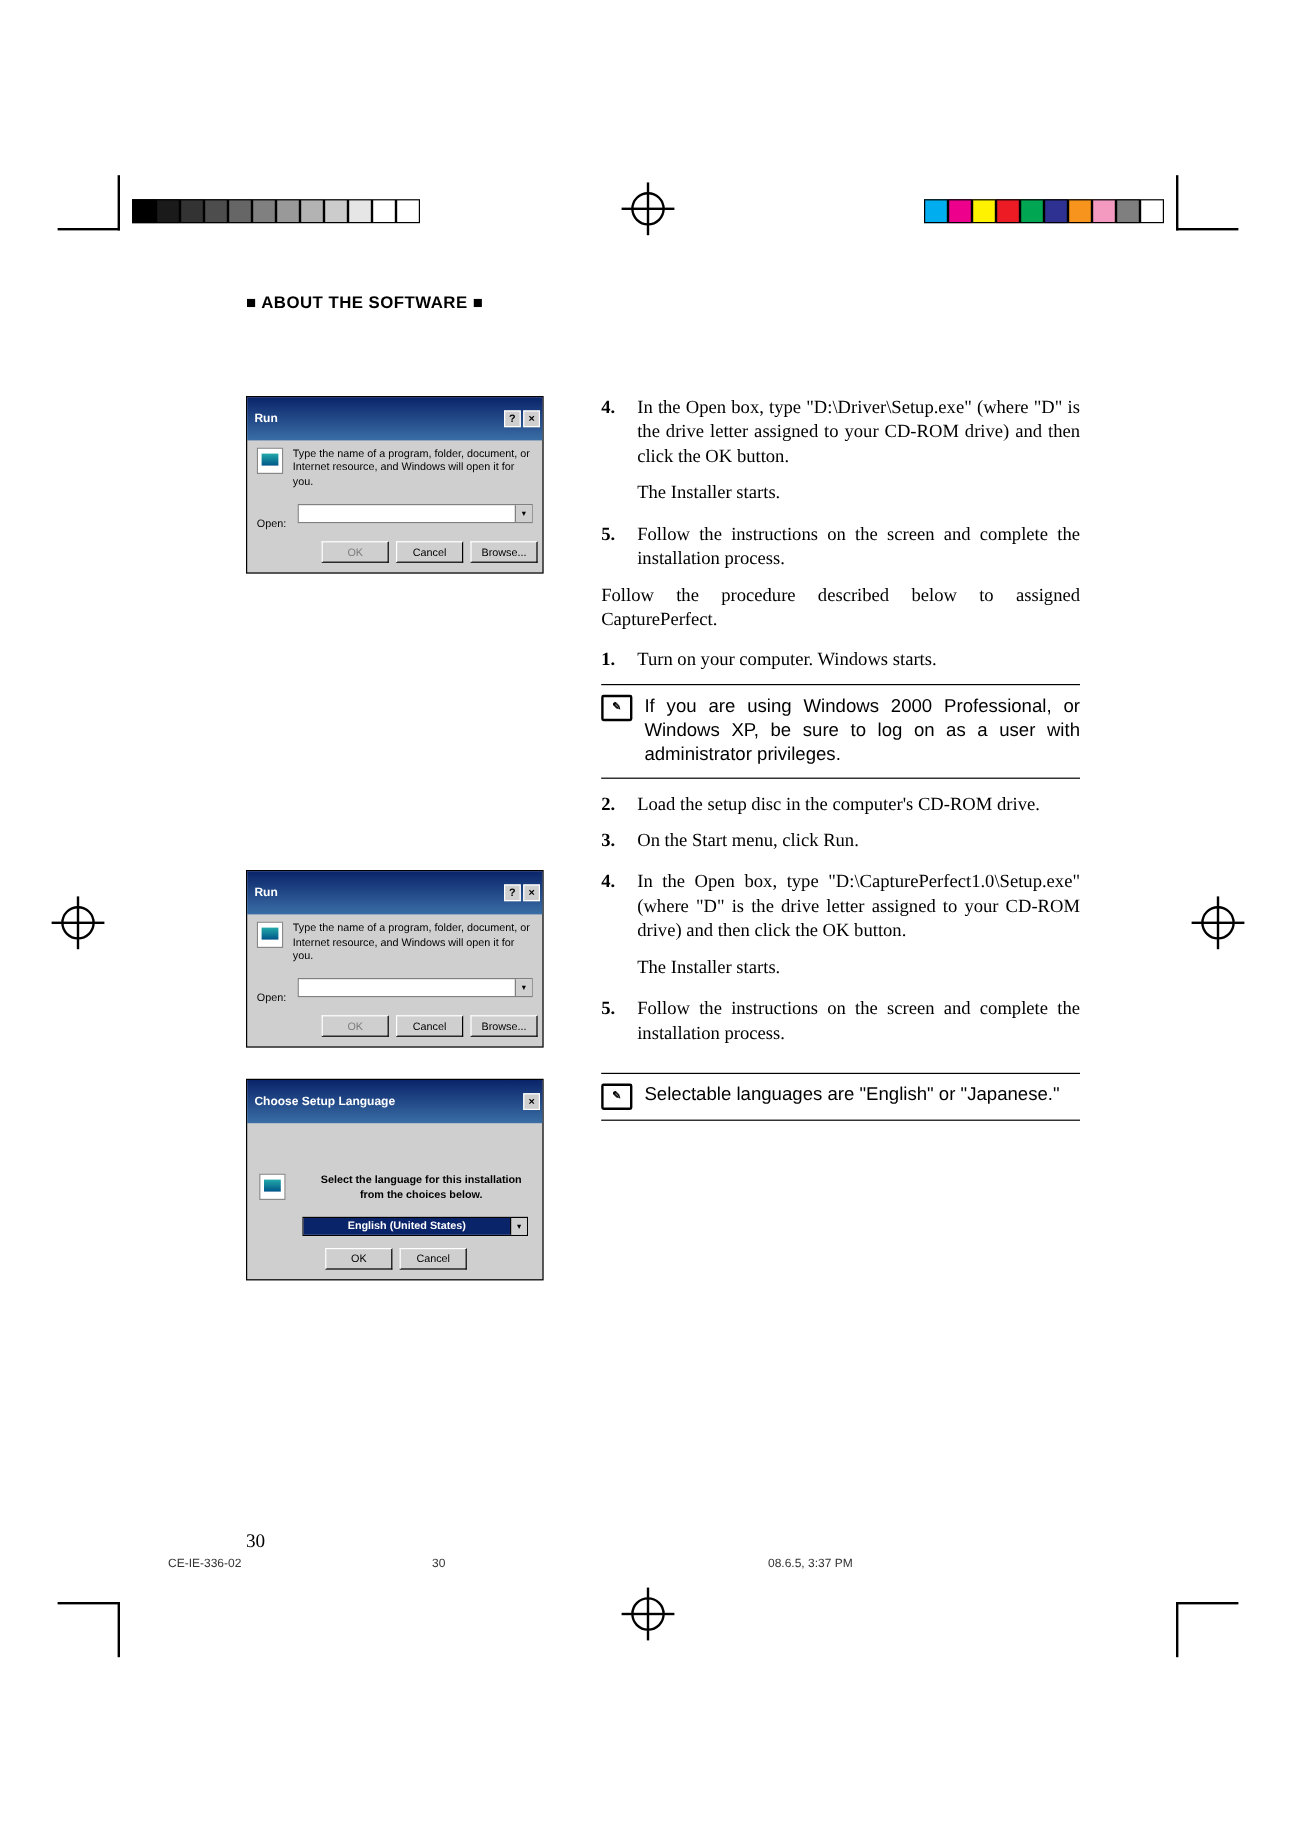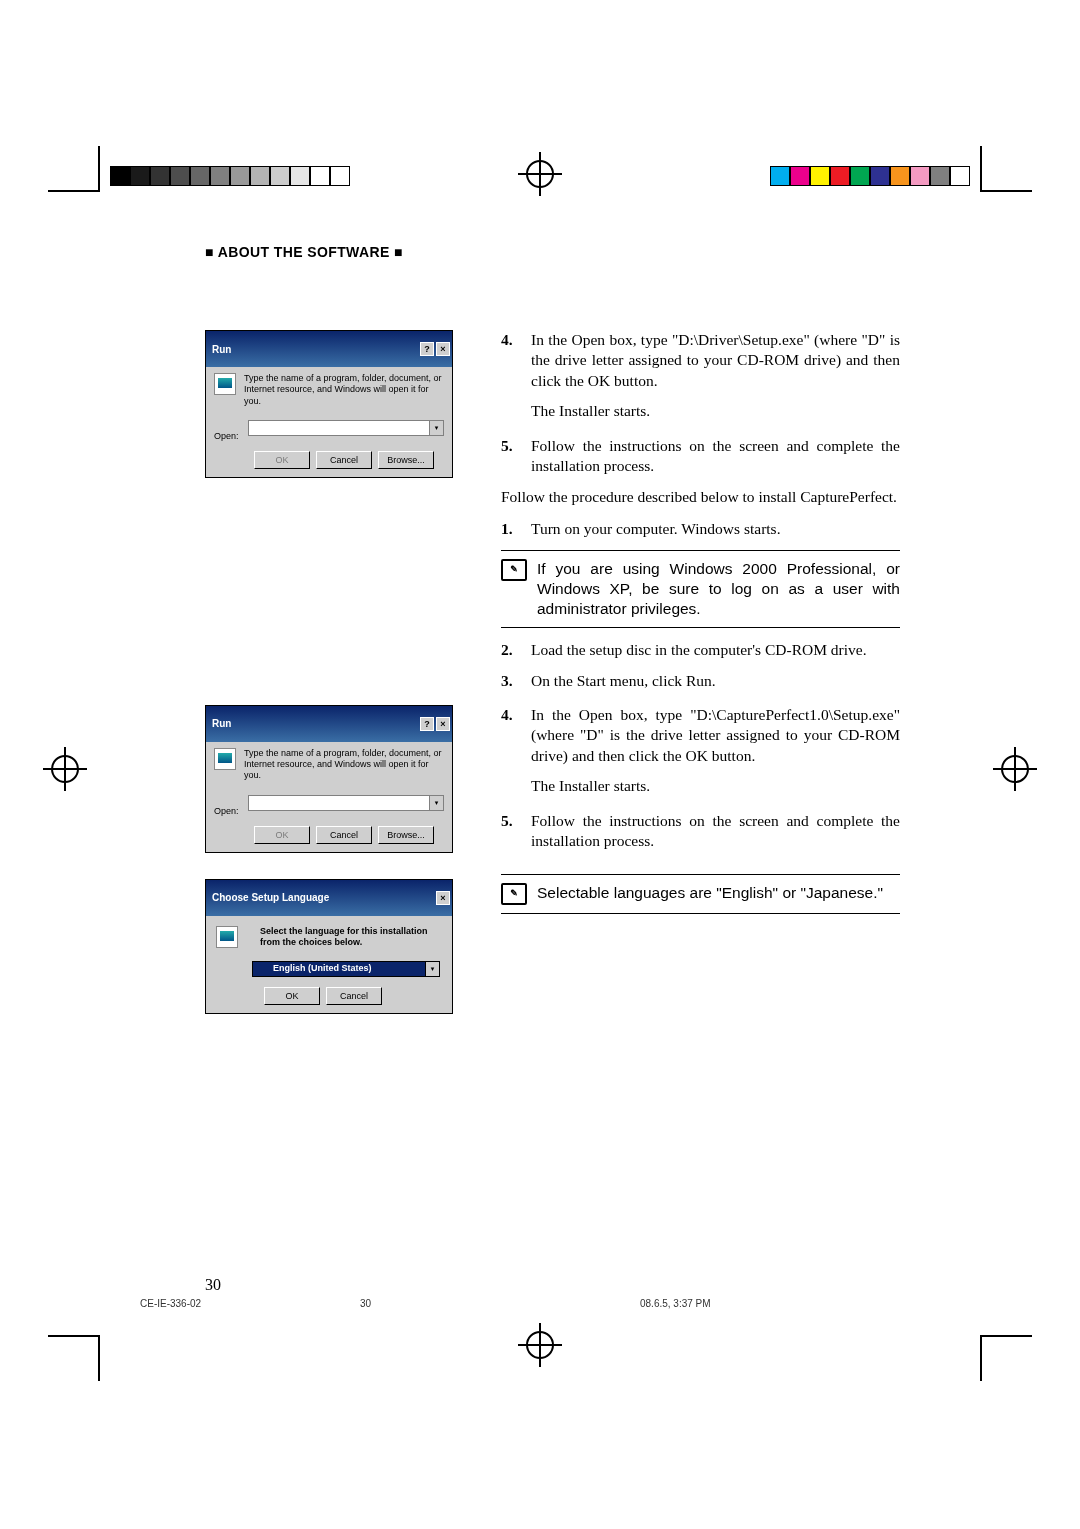--- a/index.html
+++ b/index.html
@@ -125,25 +125,25 @@
   .titlebar .spacer { flex: 1; }
   .titlebar .tb-btn { width: 14px; height: 14px; background: #cfcfcf; border: 1px solid #fff; margin-left: 2px; color:#000; font-size:9px; display:flex; align-items:center; justify-content:center; }
   .run-body { display: flex; gap: 8px; padding: 6px 8px 4px 8px; }
   .run-icon { width: 22px; height: 22px; background: #fff; border: 1px solid #888; position: relative; }
   .run-icon::after { content: ""; position: absolute; left: 3px; top: 4px; width: 14px; height: 10px; background: linear-gradient(#2aa, #058); }
   .run-desc { flex: 1; line-height: 1.25; color:#000; }
   .open-row { display: flex; align-items: center; gap: 6px; padding: 4px 8px 6px 8px; }
   .open-row label { width: 28px; margin-top: 16px; }
   .open-in { flex: 1; height: 16px; background: #fff; border: 1px solid #808080; display:flex; }
   .open-in .arrow { width: 14px; background:#cfcfcf; border-left:1px solid #808080; display:flex; align-items:center; justify-content:center; font-size:7px; }
-  .btn-row { display: flex; gap: 6px; justify-content: flex-end; padding: 4px 18px 8px 6px; }
+  .btn-row { display: flex; gap: 6px; justify-content: flex-end; padding: 4px 4px 8px 6px; }
   .wbtn { min-width: 56px; height: 18px; background: #cfcfcf; border: 1px solid #000; border-top-color:#fff; border-left-color:#fff; font-size: 9px; display:flex; align-items:center; justify-content:center; }
   .wbtn.disabled { color:#7b7b7b; }
 
-  .lang-body { display:flex; gap:22px; padding:10px; }
+  .lang-body { display:flex; gap:22px; padding:10px;margin-top:32px; }
   .lang-body .txt { flex:1; font-weight:bold; font-size:9px; line-height:1.3; }
   .lang-sel { margin: 2px 12px 6px 46px; }
   .lang-sel .sel { height:16px; background:#fff; border:1px solid #000; display:flex; }
   .lang-sel .sel span.v { flex:1; background:#0a246a; color:#fff; padding:1px 20px; font-weight:bold; font-size:9px; }
   .lang-sel .sel span.a { width:14px; background:#cfcfcf; border-left:1px solid #000; display:flex; align-items:center; justify-content:center; font-size:7px;}
 
   
   .footer-meta {
     position: absolute;
     top: 1298px;
@@ -243,21 +243,21 @@
         <span class="num">4.</span>
         <span class="txt">In the Open box, type "D:\Driver\Setup.exe" (where "D" is the drive letter assigned to your CD-ROM drive) and then click the OK button.</span>
       </div>
       <div class="sub">The Installer starts.</div>
       <div class="ol-item">
         <span class="num">5.</span>
         <span class="txt">Follow the instructions on the screen and complete the installation process.</span>
       </div>
 
 
-      <div class="intro">Follow the procedure described below to install CapturePerfect.</div>
+      <div class="intro">Follow the procedure described below to assigned CapturePerfect.</div>
 
       <div class="ol-item">
         <span class="num">1.</span>
         <span class="txt">Turn on your computer. Windows starts.</span>
       </div>
 
       <div class="note-rule-top"></div>
       <div class="note-row">
         <div class="note-icon">✎</div>
         <div class="note-txt">If you are using Windows 2000 Professional, or Windows XP, be sure to log on as a user with administrator privileges.</div>
@@ -296,21 +296,21 @@
               <span class="arrow">▾</span>
             </div>
         </div>
         <div class="btn-row">
           <div class="wbtn disabled">OK</div>
           <div class="wbtn">Cancel</div>
           <div class="wbtn">Browse...</div>
         </div>
       </div>
 
-      <div class="win" style="margin-top:26px;">
+      <div class="win" style="margin-top:26px;text-align:center;">
         <div class="titlebar">
           <span>Choose Setup Language</span>
           <span class="spacer"></span>
           <span class="tb-btn">×</span>
         </div>
         <div class="lang-body">
           <div class="run-icon"></div>
           <div class="txt">Select the language for this installation from the choices below.</div>
         </div>
         <div class="lang-sel">

